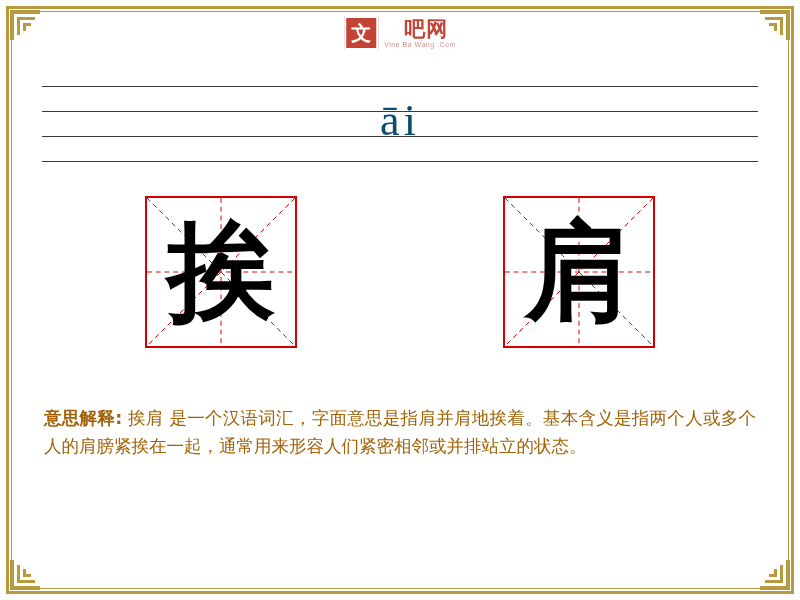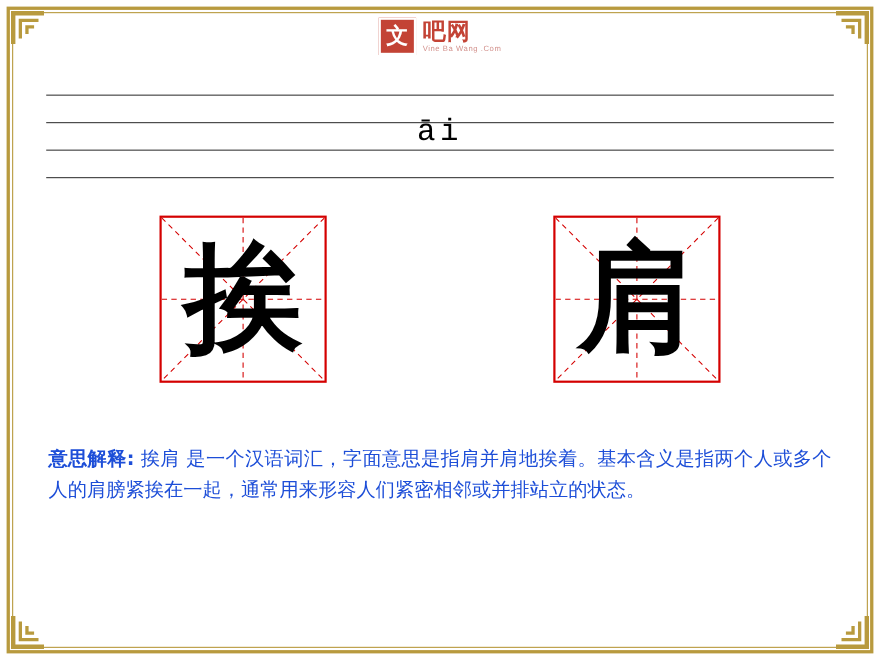--- a/index.html
+++ b/index.html
@@ -85,20 +85,21 @@
     flex-direction: column;
     align-items: flex-start;
     line-height: 1;
   }
   .logo-text {
     color: #c0392b;
     font-family: "Liberation Sans", sans-serif;
     font-size: 21px;
     font-weight: bold;
     letter-spacing: 1px;
+    margin-left: 20px;
   }
   .logo-sub {
     color: #d08b86;
     font-family: "Liberation Sans", sans-serif;
     font-size: 7px;
     letter-spacing: 0.5px;
     margin-top: 2px;
   }
 
   
@@ -134,23 +135,23 @@
     top: 0;
     width: 716px;
     height: 76px;
     display: flex;
   }
   .pinyin-cell {
     flex: 1 1 0;
     display: flex;
     align-items: center;
     justify-content: center;
-    font-family: Liberation Mono, monospace;
-    font-size: 28px;
-    color: #000000;
+    font-family: Liberation Serif, serif;
+    font-size: 44px;
+    color: #0c4a6e;
     letter-spacing: 4px;
     position: relative;
     top: -4px;
   }
 
   
   .chars-area {
     position: absolute;
     left: 42px;
     top: 196px;
@@ -195,21 +196,21 @@
 
   
   .explain {
     position: absolute;
     left: 44px;
     top: 404px;
     width: 712px;
     font-family: "DejaVu Sans", sans-serif;
     font-size: 17.5px;
     line-height: 1.62;
-    color: #1d4ed8;
+    color: #a16207;
     text-align: justify;
   }
   .explain .label {
     font-weight: bold;
   }
 </style>
 </head>
 <body>
 
 <div class="page">

